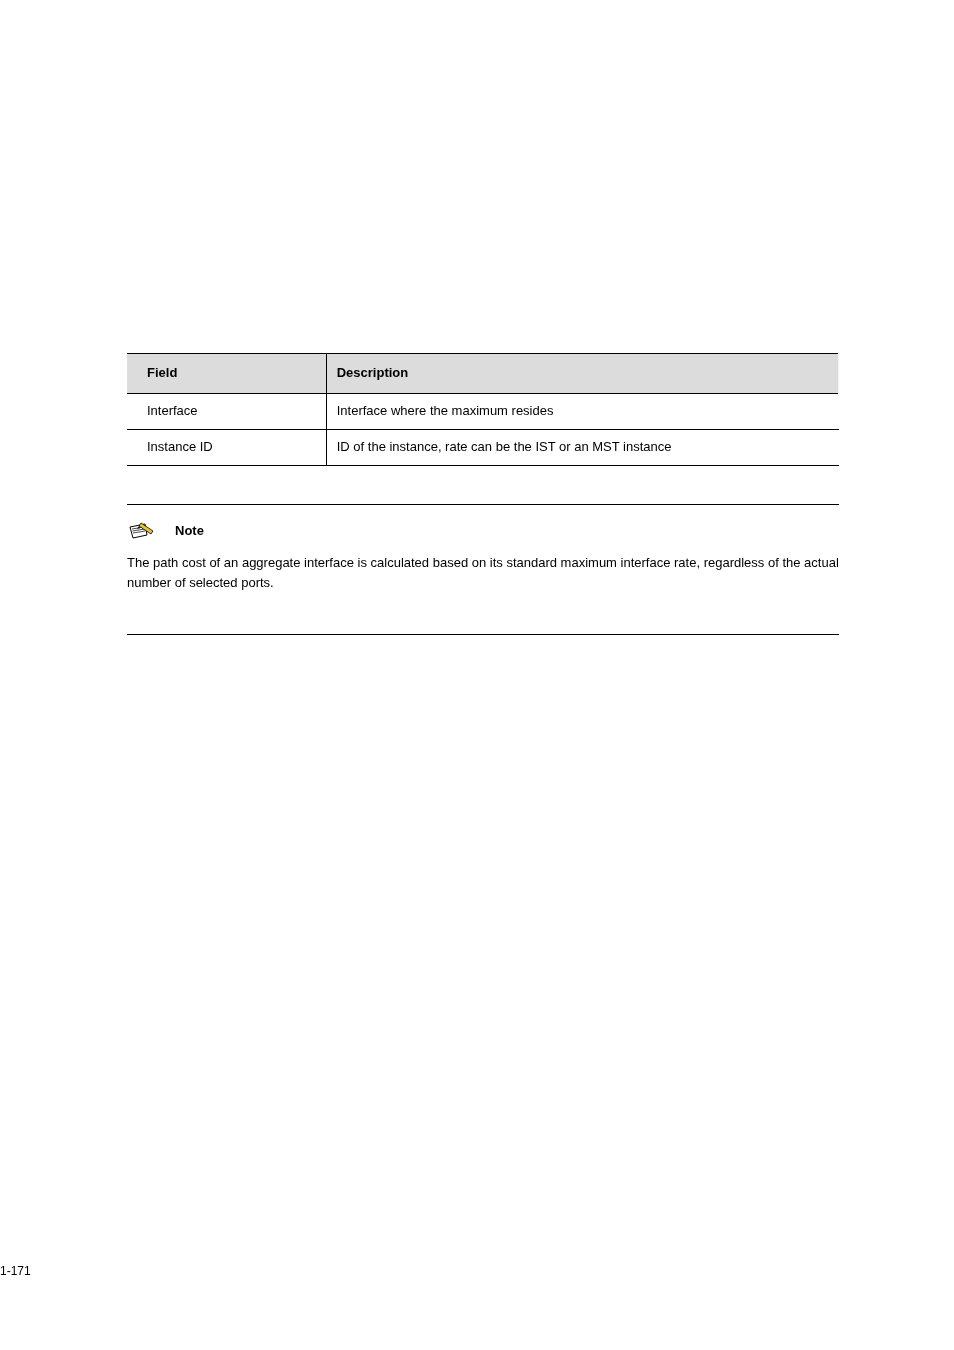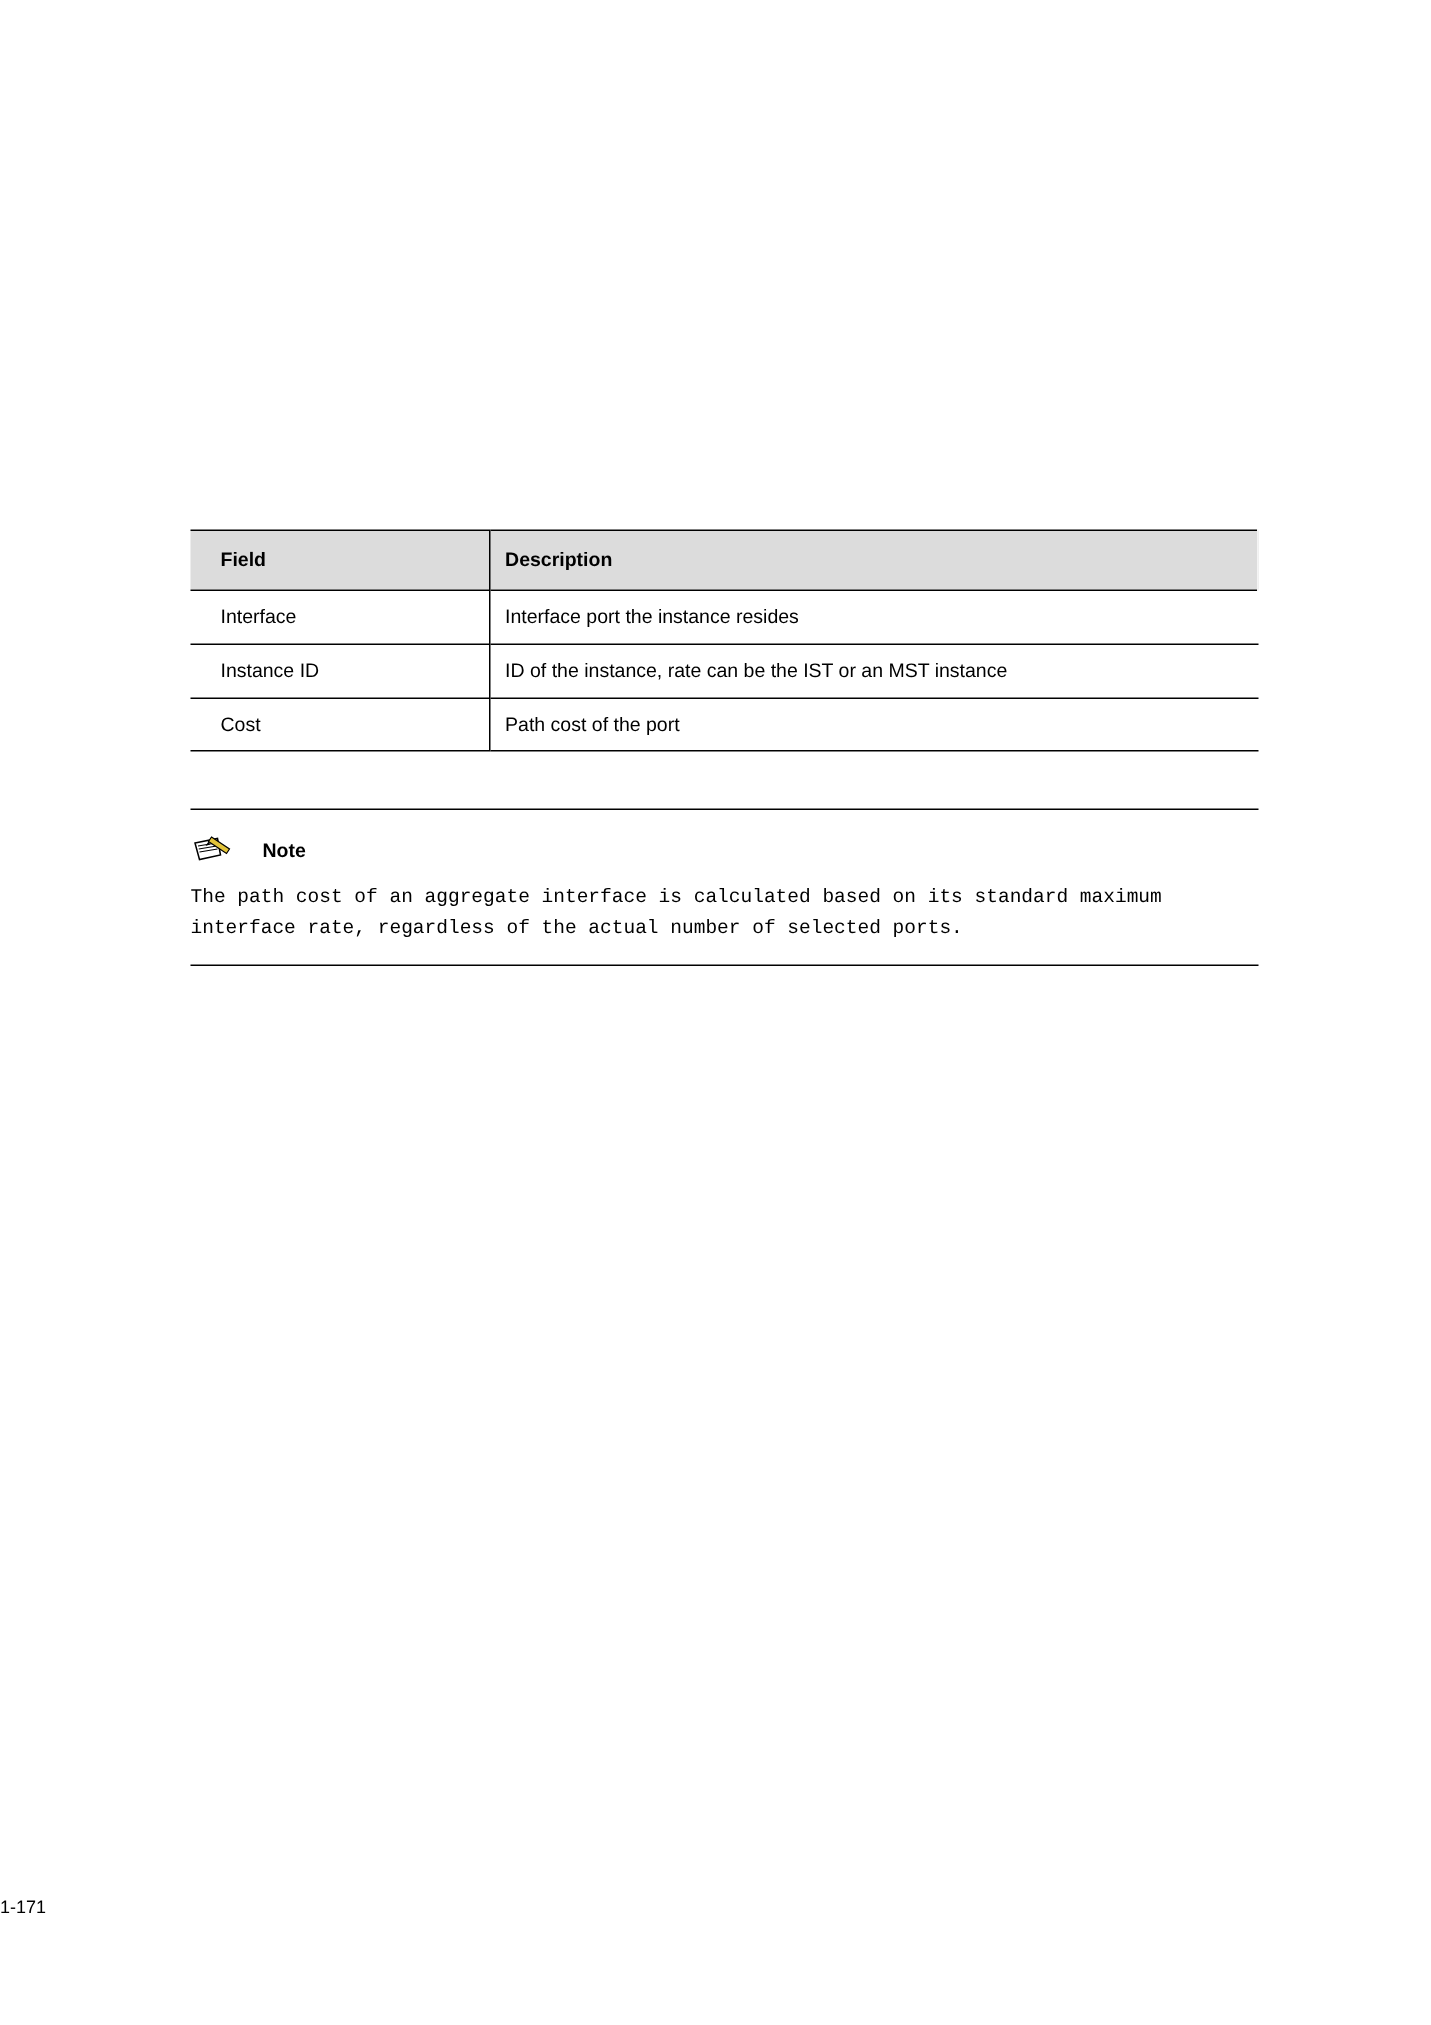--- a/index.html
+++ b/index.html
@@ -74,23 +74,22 @@
     margin-bottom: 10px;
   }
   .note-head .label {
     font-weight: bold;
     font-size: 13px;
   }
   .note-body {
     font-size: 13px;
     line-height: 1.55;
     padding-left: 0;
-    padding-bottom: 14px;
+    padding-bottom: 41px;
     border-bottom: 1px solid var(--rule);
-    font-family: Liberation Mono, monospace;
   }
   .note-icon svg { display: block; }
   .page-num {
     position: absolute;
     bottom: 70px;
     left: 0;
     right: 0;
     text-align: left;
     font-size: 12px;
   }
@@ -103,29 +102,25 @@
   <table class="t">
     <thead>
       <tr>
         <th class="col-field">Field</th>
         <th class="col-desc">Description</th>
       </tr>
     </thead>
     <tbody>
       <tr>
         <td class="col-field">Interface</td>
-        <td class="col-desc">Interface port the instance resides</td>
+        <td class="col-desc">Interface where the maximum resides</td>
       </tr>
       <tr>
         <td class="col-field">Instance ID</td>
         <td class="col-desc">ID of the instance, rate can be the IST or an MST instance</td>
-      </tr>
-      <tr>
-        <td class="col-field">Cost</td>
-        <td class="col-desc">Path cost of the port</td>
       </tr>
     </tbody>
   </table>
 
   <div class="note-block">
     <div class="note-head">
       <span class="note-icon">
         <svg width="28" height="22" viewBox="0 0 28 22" aria-hidden="true">
 
           <path d="M3 6 L18 3 L20 14 L6 17 Z" fill="#fff" stroke="#000" stroke-width="1"></path>

